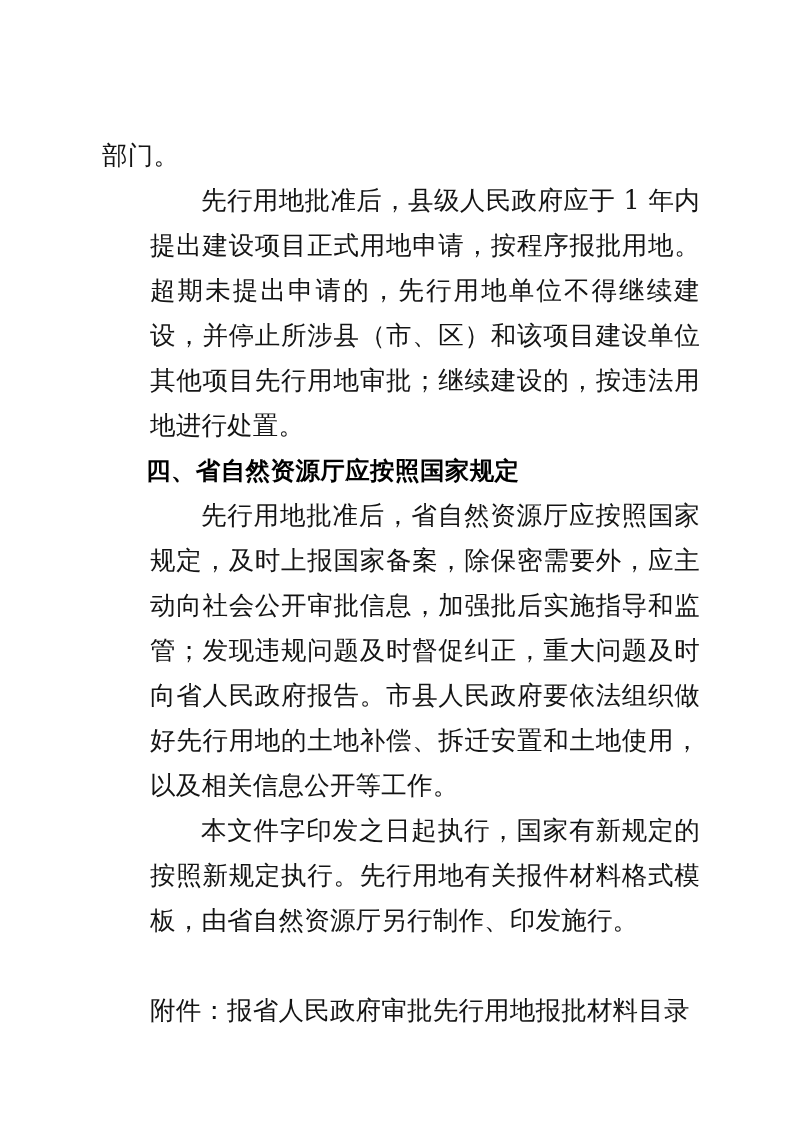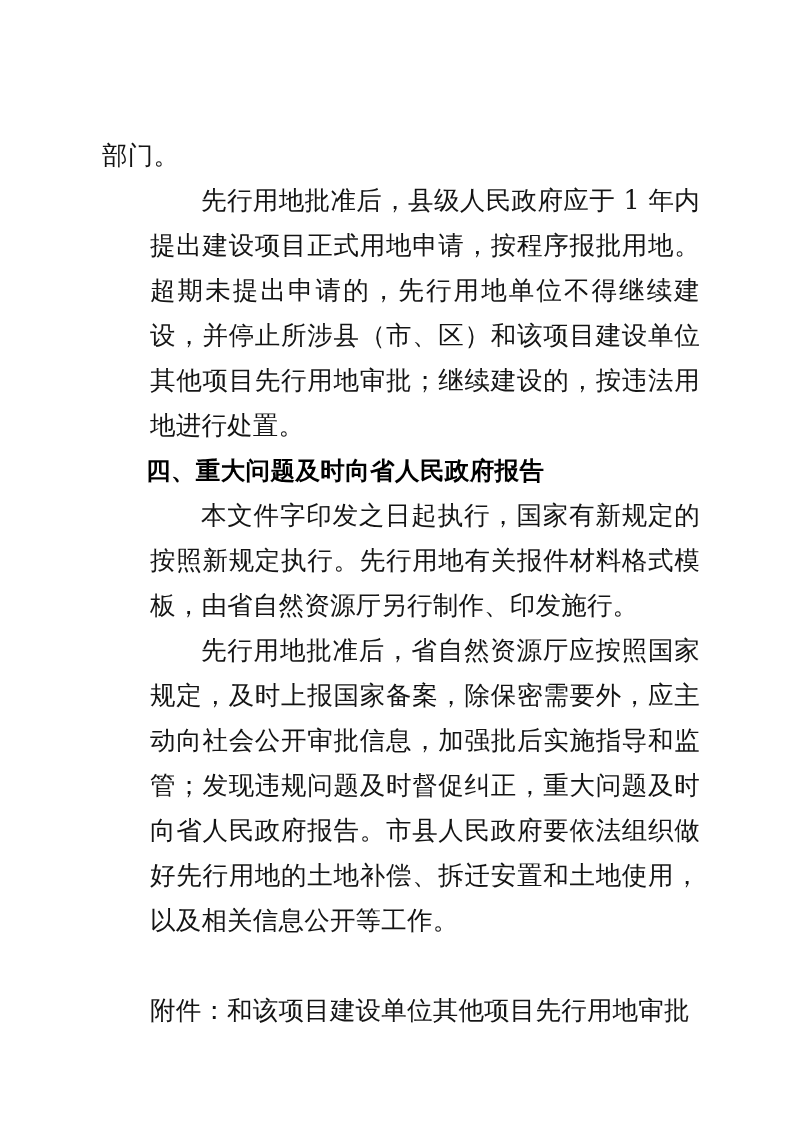--- a/index.html
+++ b/index.html
@@ -100,28 +100,28 @@
 <body>
 
 <div id="page">
 
   <div id="doc-body">
 
     <p class="para noindent">部门。</p>
 
     <p class="para indent">先行用地批准后，县级人民政府应于 1 年内提出建设项目正式用地申请，按程序报批用地。超期未提出申请的，先行用地单位不得继续建设，并停止所涉县（市、区）和该项目建设单位其他项目先行用地审批；继续建设的，按违法用地进行处置。</p>
 
-    <h2 class="heading">四、重大问题及时向省人民政府报告</h2>
+    <h2 class="heading">四、省自然资源厅应按照国家规定</h2>
+
+    <p class="para indent">先行用地批准后，省自然资源厅应按照国家规定，及时上报国家备案，除保密需要外，应主动向社会公开审批信息，加强批后实施指导和监管；发现违规问题及时督促纠正，重大问题及时向省人民政府报告。市县人民政府要依法组织做好先行用地的土地补偿、拆迁安置和土地使用，以及相关信息公开等工作。</p>
 
     <p class="para indent">本文件字印发之日起执行，国家有新规定的按照新规定执行。先行用地有关报件材料格式模板，由省自然资源厅另行制作、印发施行。</p>
 
-    <p class="para indent">先行用地批准后，省自然资源厅应按照国家规定，及时上报国家备案，除保密需要外，应主动向社会公开审批信息，加强批后实施指导和监管；发现违规问题及时督促纠正，重大问题及时向省人民政府报告。市县人民政府要依法组织做好先行用地的土地补偿、拆迁安置和土地使用，以及相关信息公开等工作。</p>
-
     <div class="attachment-block">
-      <p class="attachment">附件：和该项目建设单位其他项目先行用地审批</p>
+      <p class="attachment">附件：报省人民政府审批先行用地报批材料目录</p>
     </div>
 
     <div class="signature-block">
       <p class="sign-line sign-org">省人民政府</p>
 
     </div>
 
   </div>
 
 </div>

